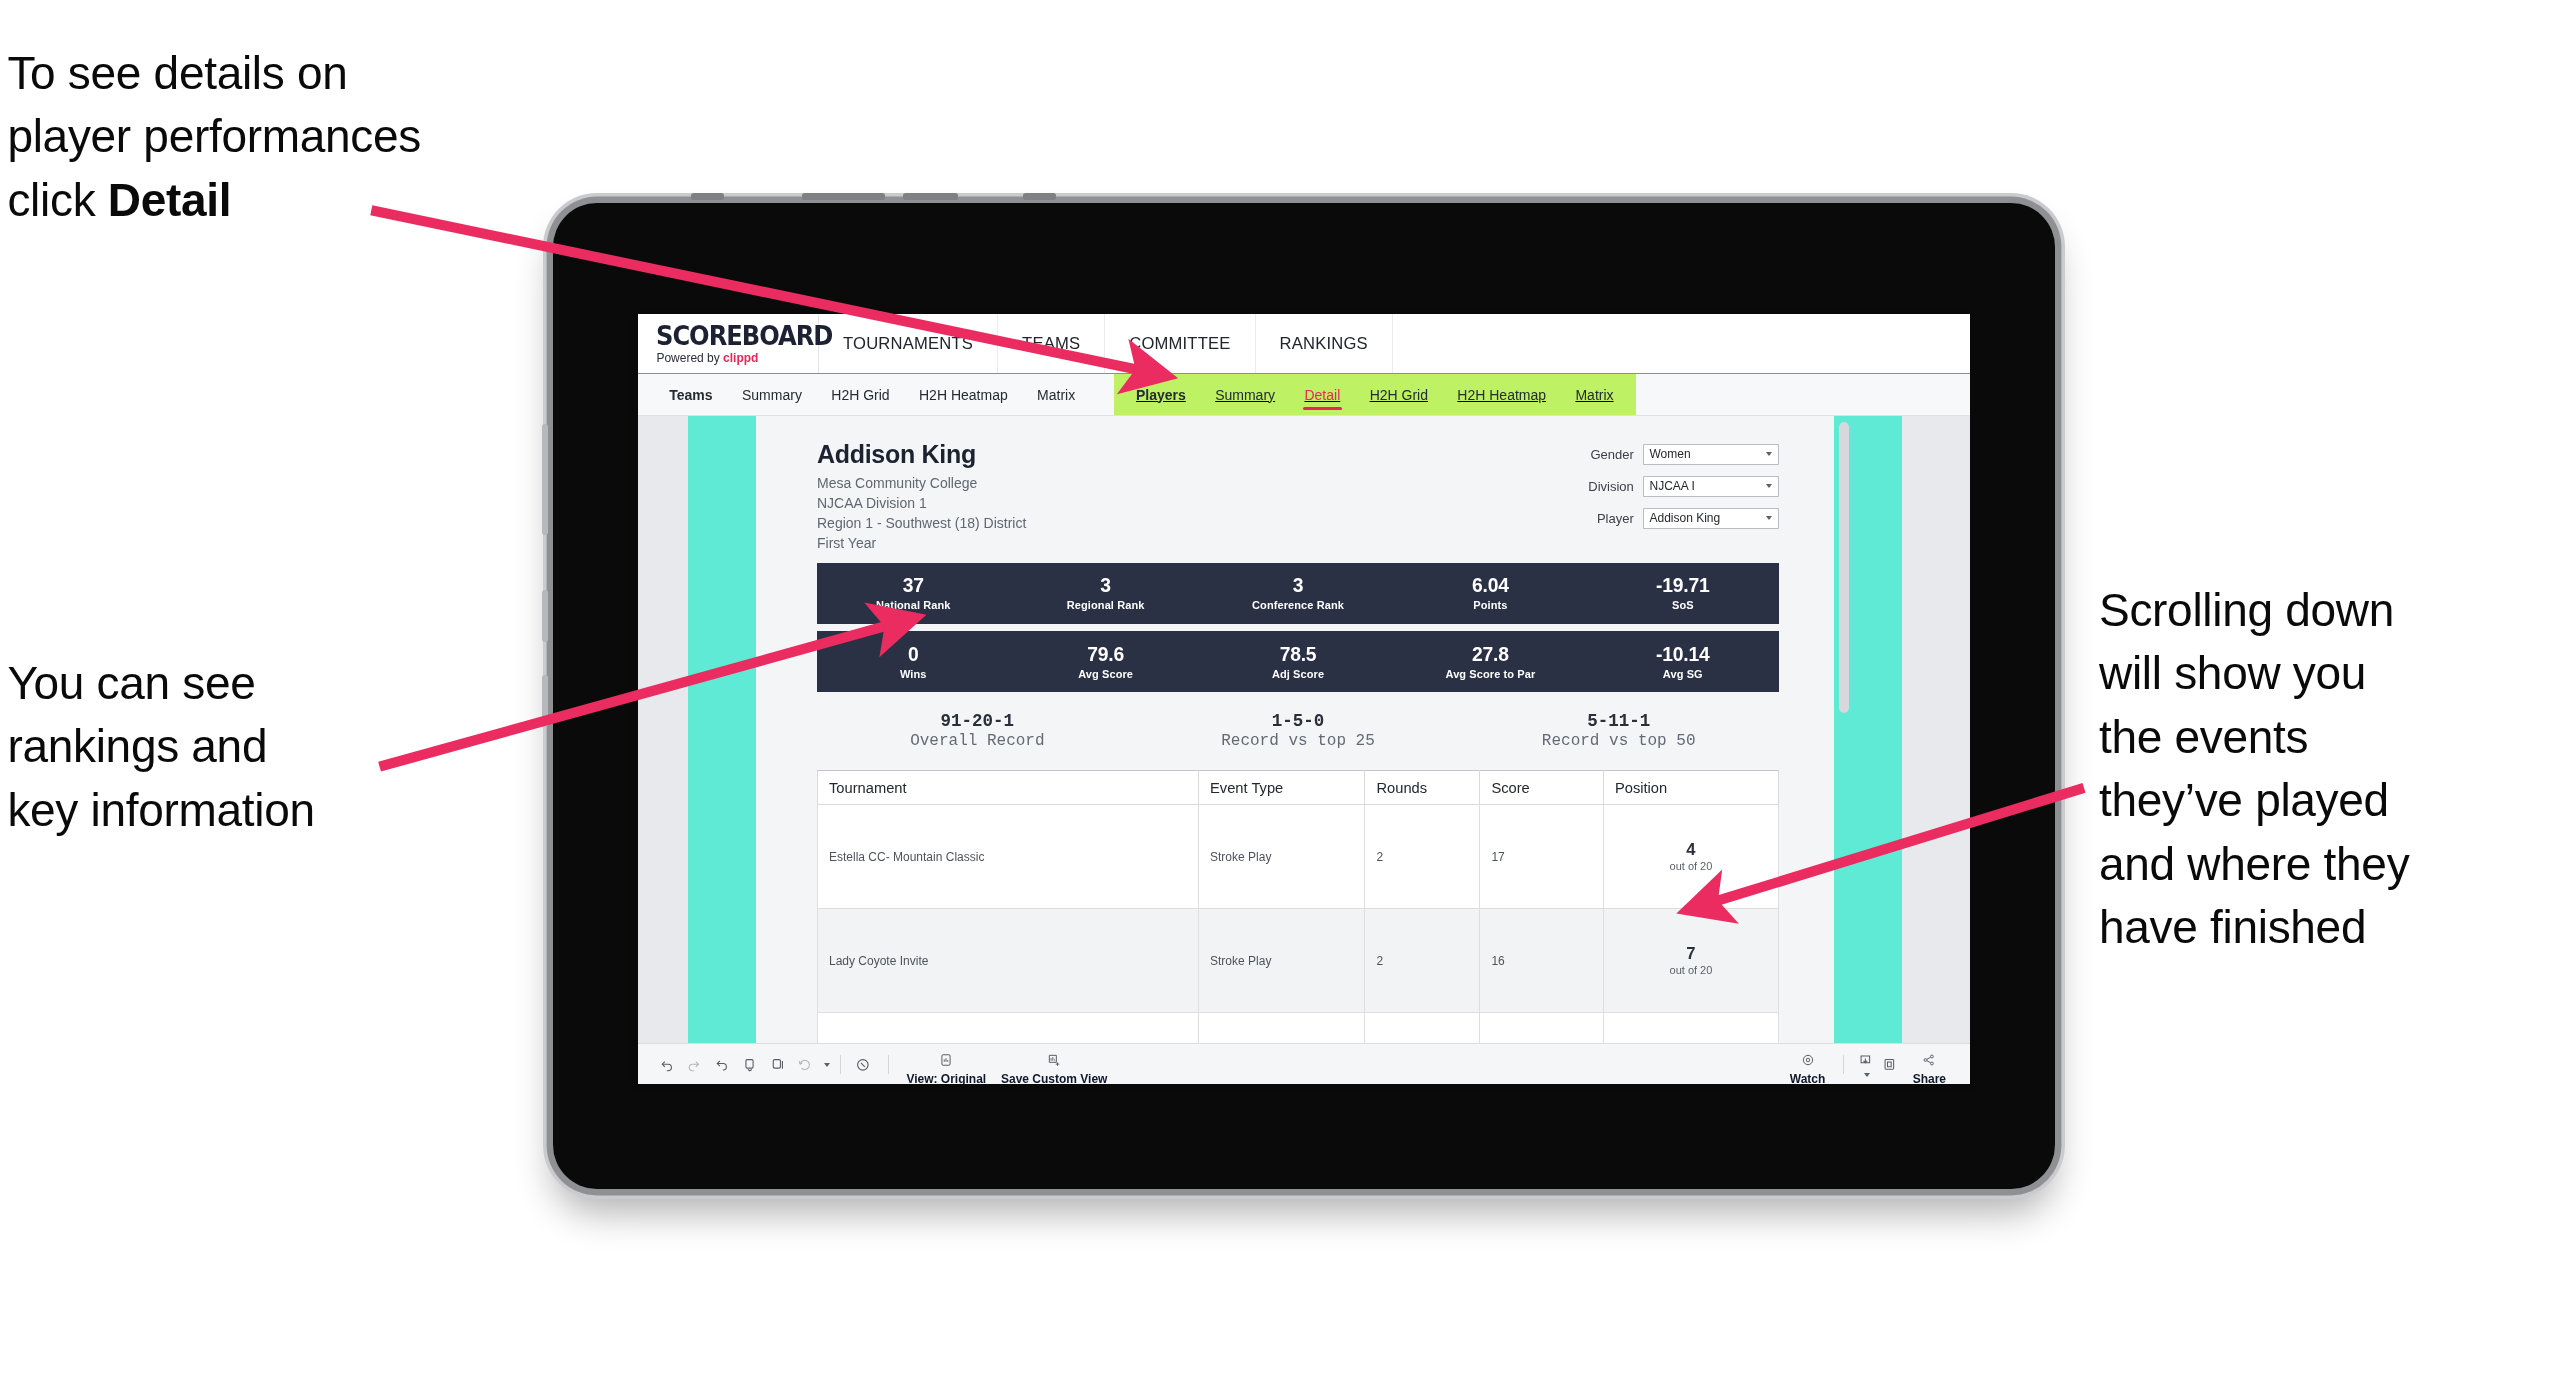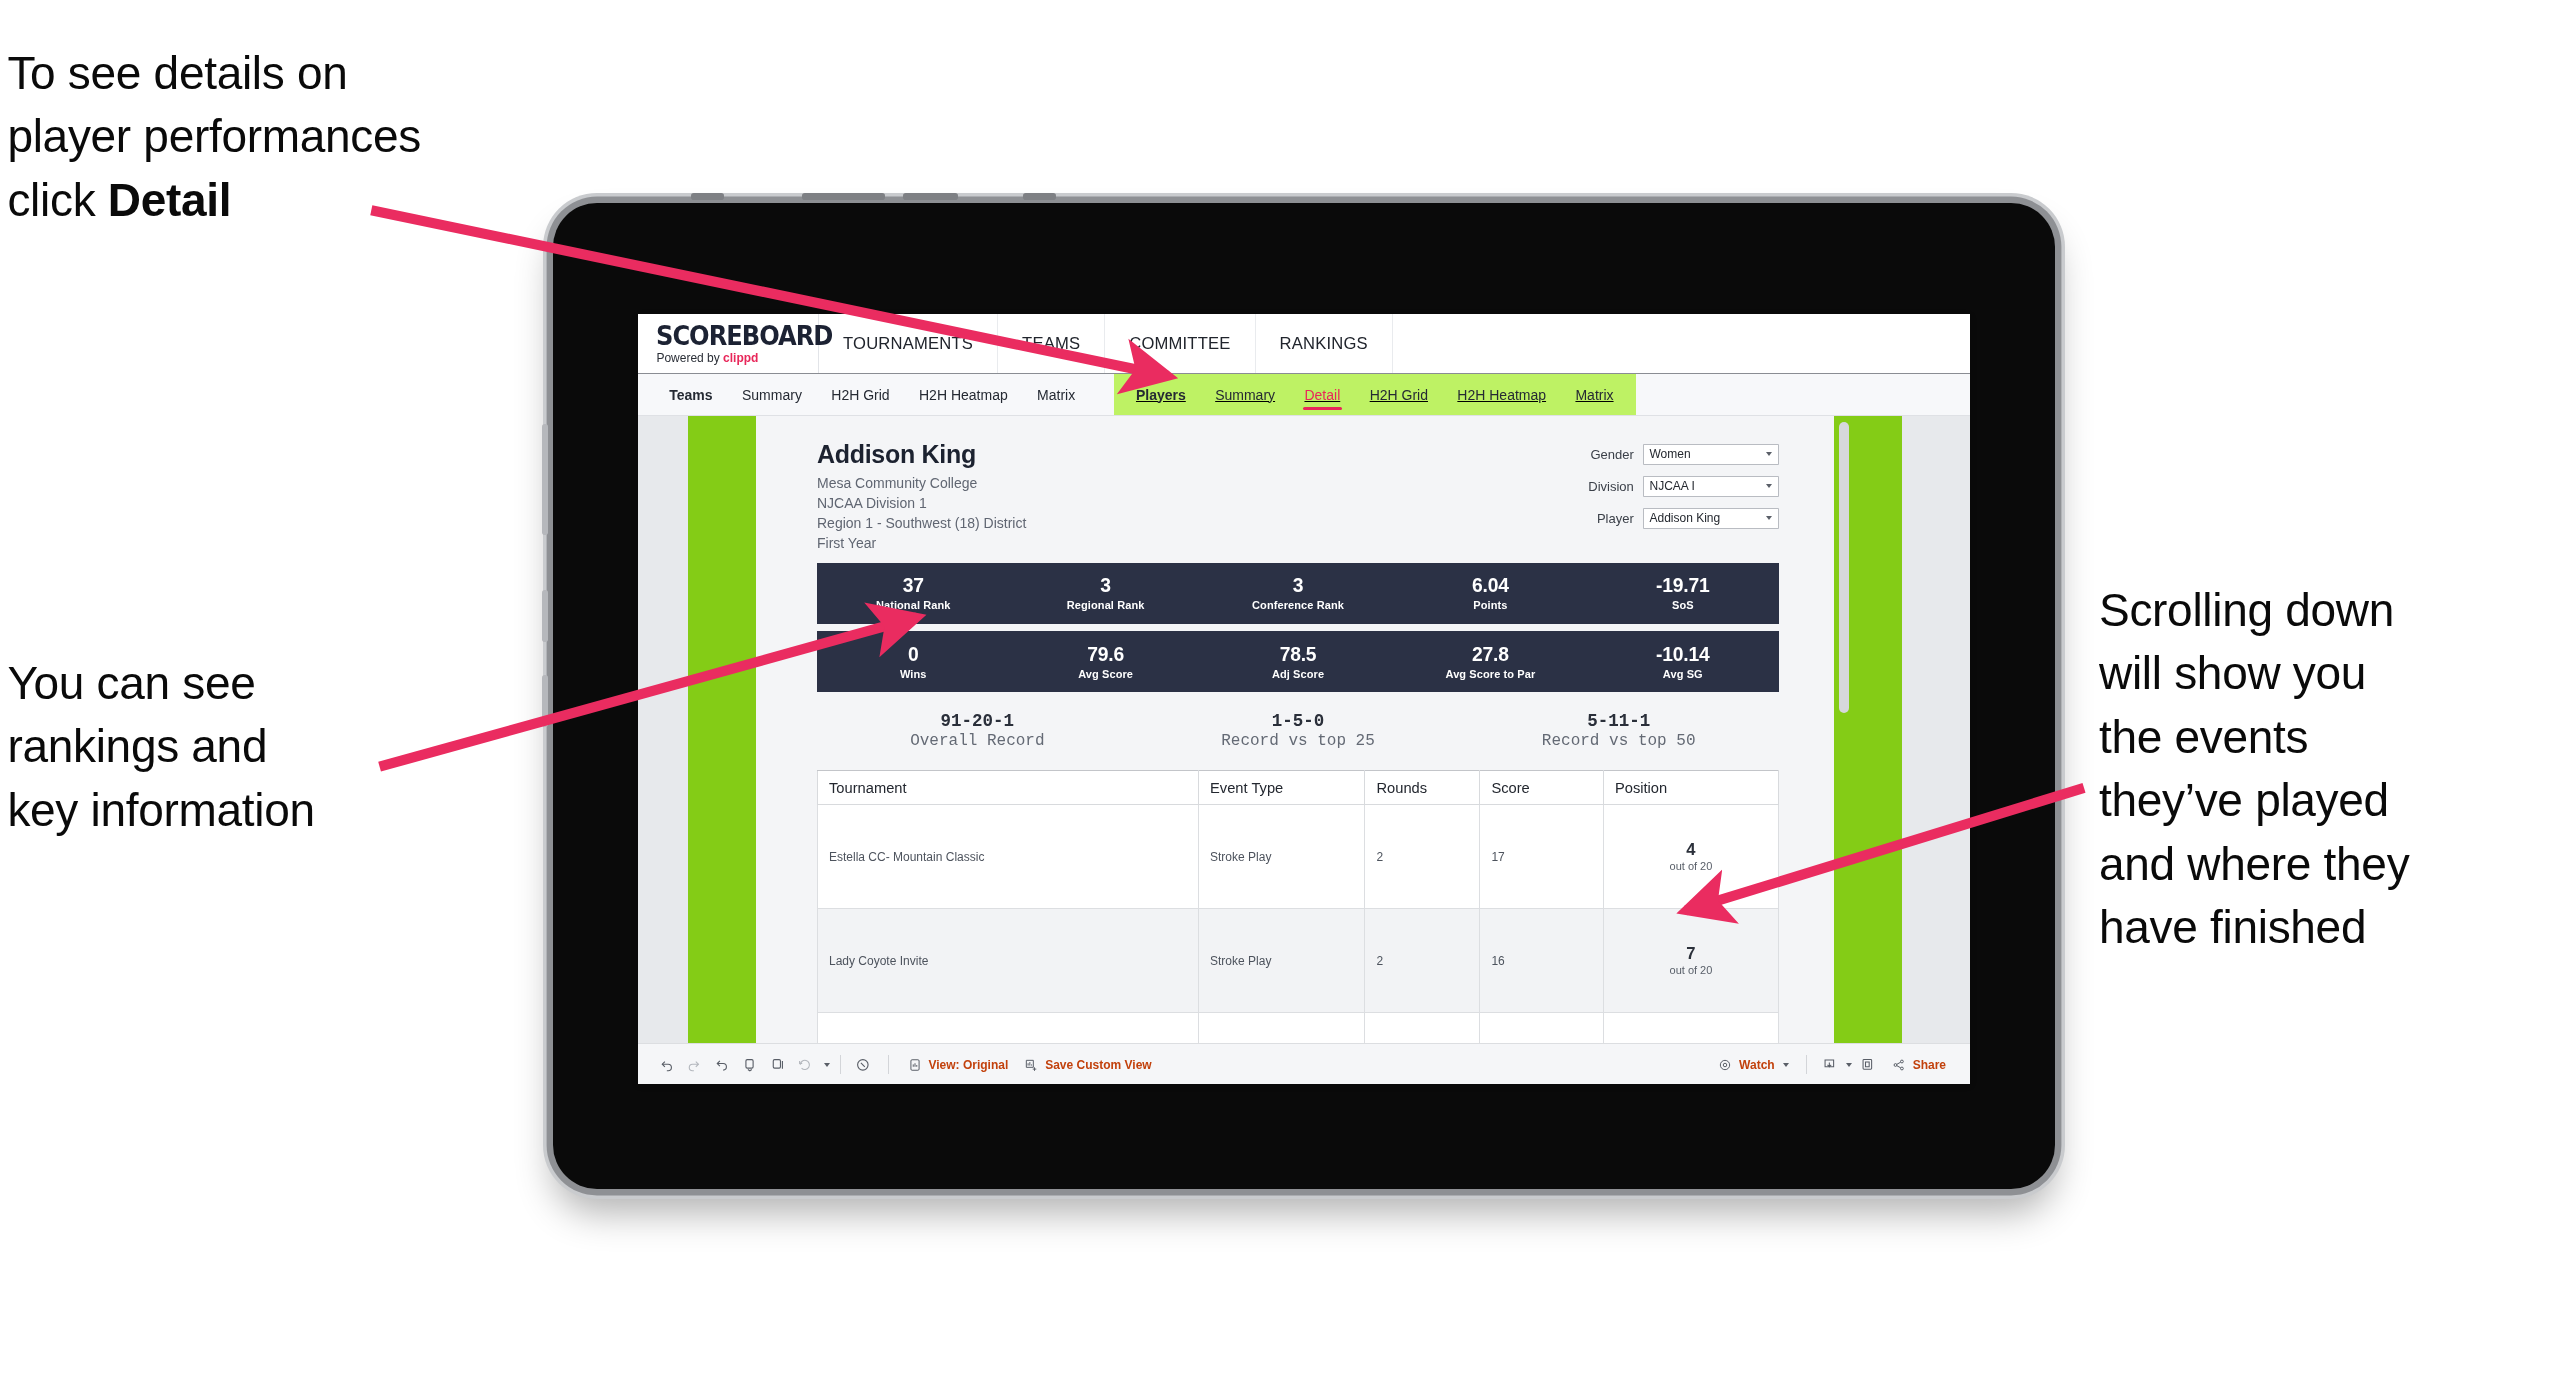--- a/index.html
+++ b/index.html
@@ -123,21 +123,21 @@
   
   .viewer{
     position:relative;
     height:calc(770px - 59px - 42px - 42px);
     background:#e7e9ec;
     display:flex;
     overflow:hidden;
   }
   .gutter-left{width:50px;flex:0 0 50px;background:#e7e9ec;}
   .sheet{
-    flex:1;background:#84cc16;position:relative;
+    flex:1;background:#5eead4;position:relative;
     display:flex;justify-content:center;
   }
   .sheet-inner{
     width:100%;max-width:1078px;
     position:relative;
     padding:24px 55px 0 61px;
     box-sizing:border-box;
     background:#f4f5f7;
   }
   .gutter-right{width:68px;flex:0 0 68px;background:#e7e9ec;}
@@ -216,21 +216,21 @@
     width:24px;height:24px;margin-right:3.7px;
     display:flex;align-items:center;justify-content:center;
     color:#585d66;cursor:pointer;
   }
   .tb-ic svg{display:block;}
   .tb-ic.dim{color:#b3b7bd;}
   .tb-sep{width:0.9px;height:18.4px;background:#d3d5d9;margin:0 10px;}
   .tb-btn{
     display:flex;align-items:center;gap:5.5px;
     padding:0 7.4px;height:24px;cursor:pointer;white-space:nowrap;
-    font-weight:700;color:#c2410c;
+    font-weight:700;color:#0f172a;flex-direction:column;
   }
   .tb-spacer{flex:1;}
   .caret-sm{
     width:0;height:0;border-left:3.7px solid transparent;border-right:3.7px solid transparent;
     border-top:4.6px solid #5a5f68;margin-left:2.8px;
   }
 </style>
 </head>
 <body>
 

